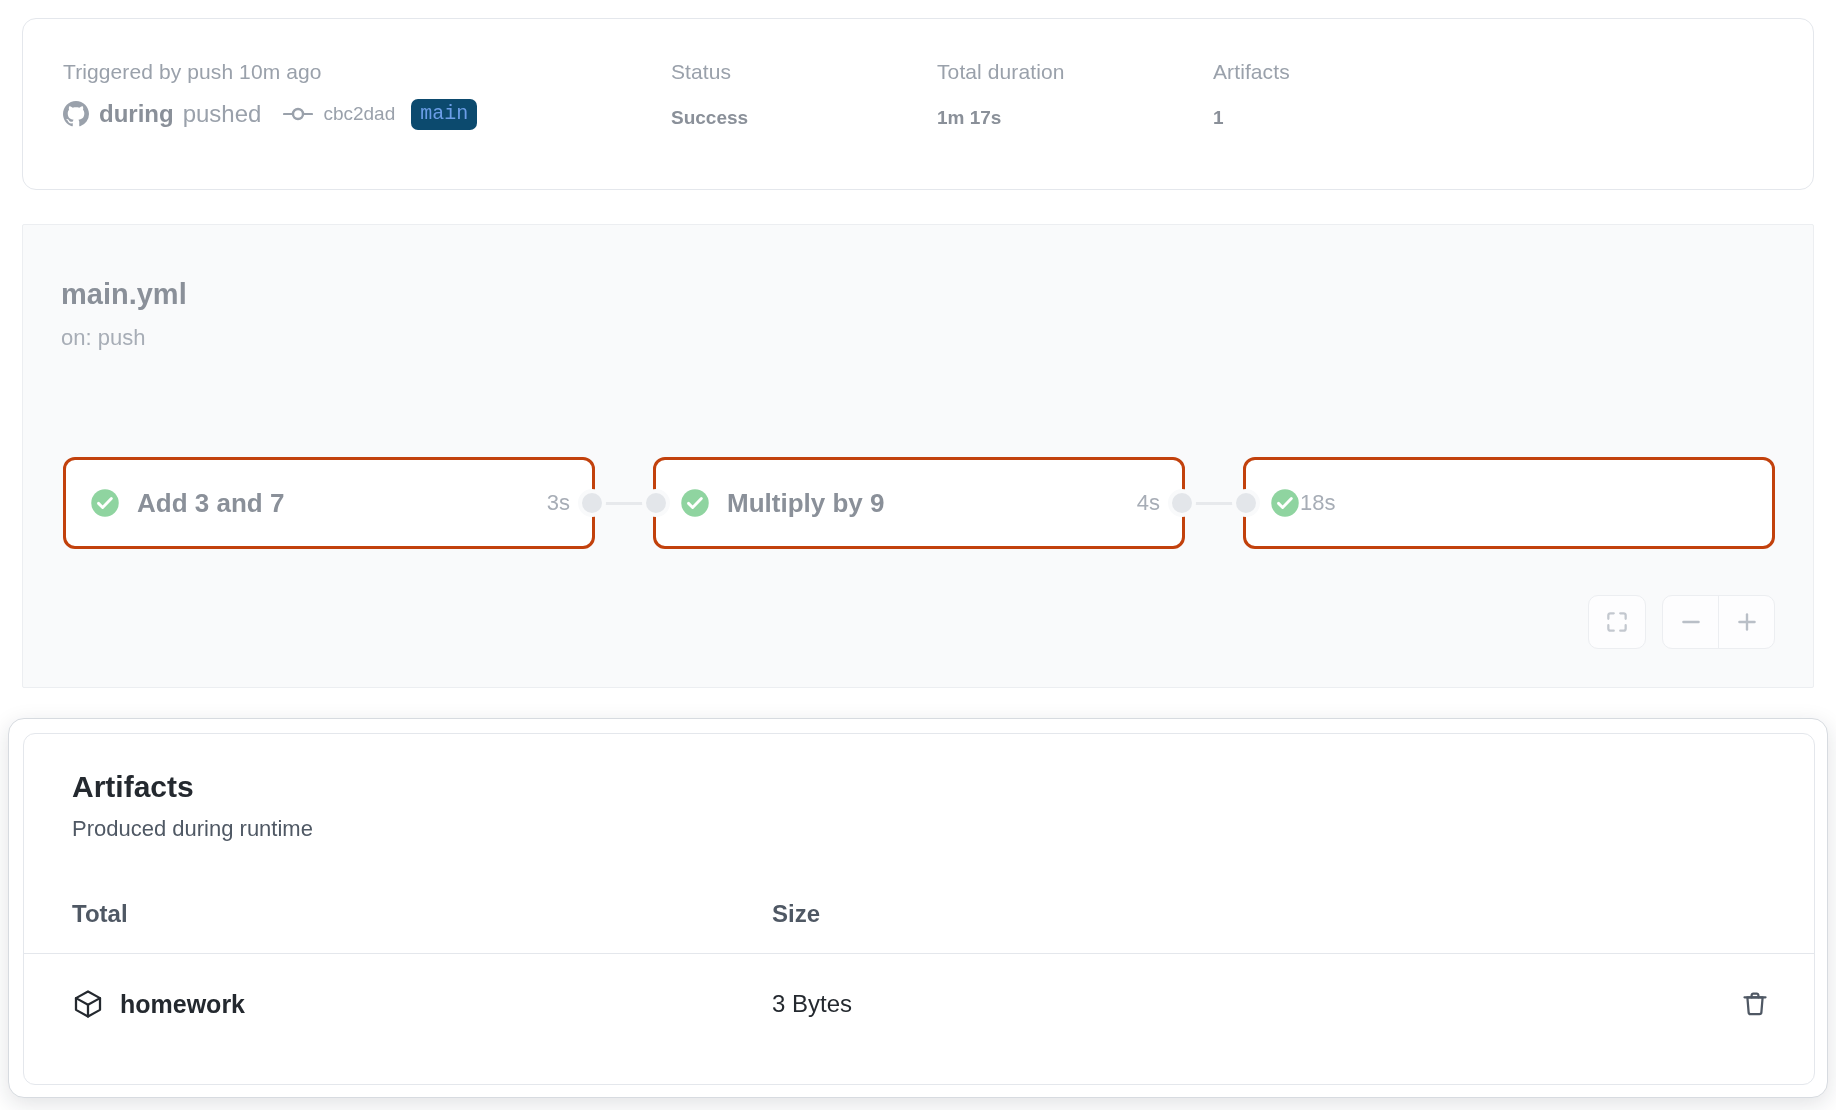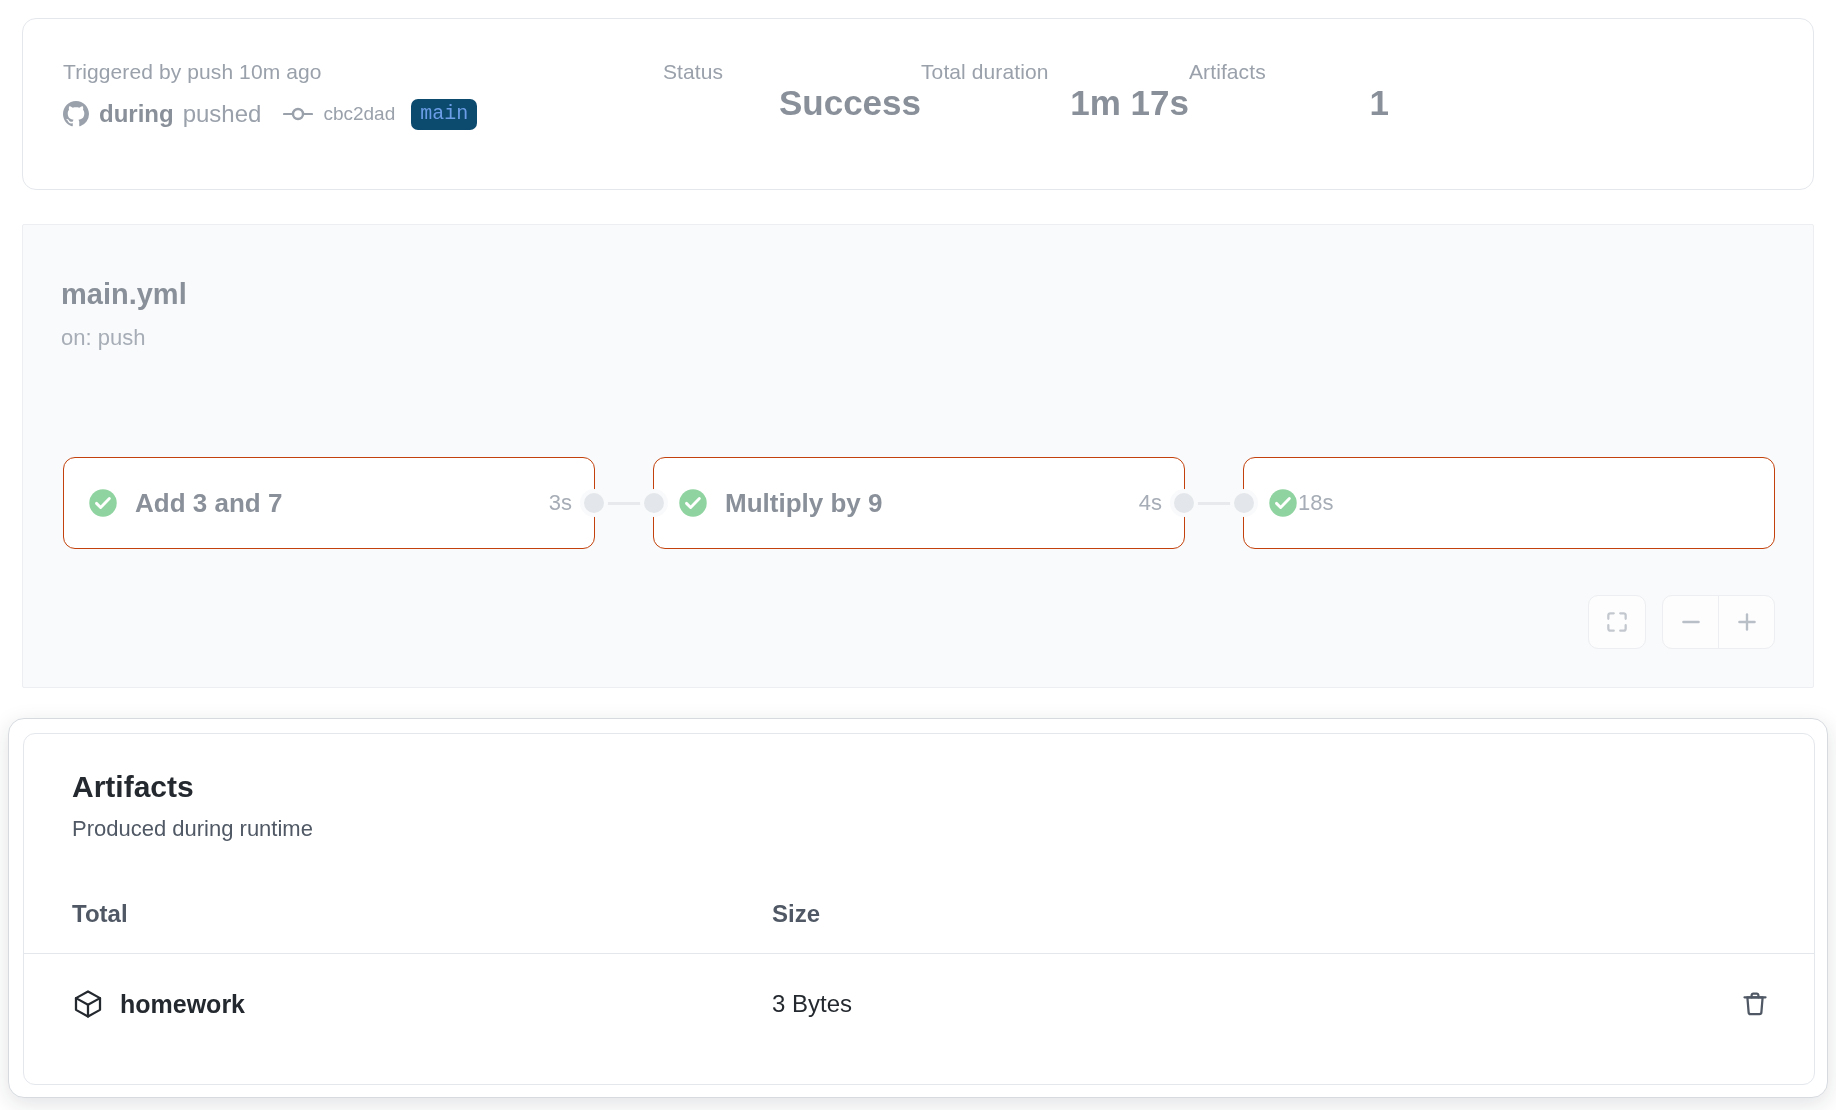--- a/index.html
+++ b/index.html
@@ -15,20 +15,21 @@
     overflow: hidden;
     position: relative;
   }
 
   
   .card {
     background: #ffffff;
     border: 1px solid #e4e7ec;
     border-radius: 14px;
     box-sizing: border-box;
+    gap: 8px;
   }
 
   
   .summary {
     position: absolute;
     left: 22px;
     top: 18px;
     width: 1792px;
     height: 172px;
     padding: 40px 40px 0 40px;
@@ -42,27 +43,26 @@
   .sum-col.artifacts { width: 200px; }
 
   .sum-label {
     font-size: 21px;
     color: #9aa1ab;
     line-height: 26px;
     letter-spacing: .1px;
     white-space: nowrap;
   }
   .sum-value {
-    margin-top: 2px;
-    font-size: 35px;
+    margin-top: 17px;
+    font-size: 19px;
     font-weight: bold;
     color: #8a9099;
     line-height: 32px;
     white-space: nowrap;
-    text-align: right;
   }
   .trigger-line {
     margin-top: 12px;
     display: flex;
     align-items: center;
     height: 34px;
     white-space: nowrap;
   }
   .gh-icon { width: 26px; height: 26px; flex: 0 0 auto; margin-right: 10px; }
   .actor {
@@ -129,21 +129,21 @@
     left: 40px;
     top: 232px;
     width: 1712px;
     height: 92px;
     display: flex;
     align-items: center;
   }
   .job-node {
     height: 92px;
     background: #ffffff;
-    border: 1px solid #c2410c;
+    border: 3px solid #c2410c;
     border-radius: 12px;
     display: flex;
     align-items: center;
     padding: 0 22px 0 24px;
     box-sizing: border-box;
     position: relative;
     flex: 1 1 0;
   }
   .check-icon { width: 30px; height: 30px; flex: 0 0 auto; }
   .job-label {

